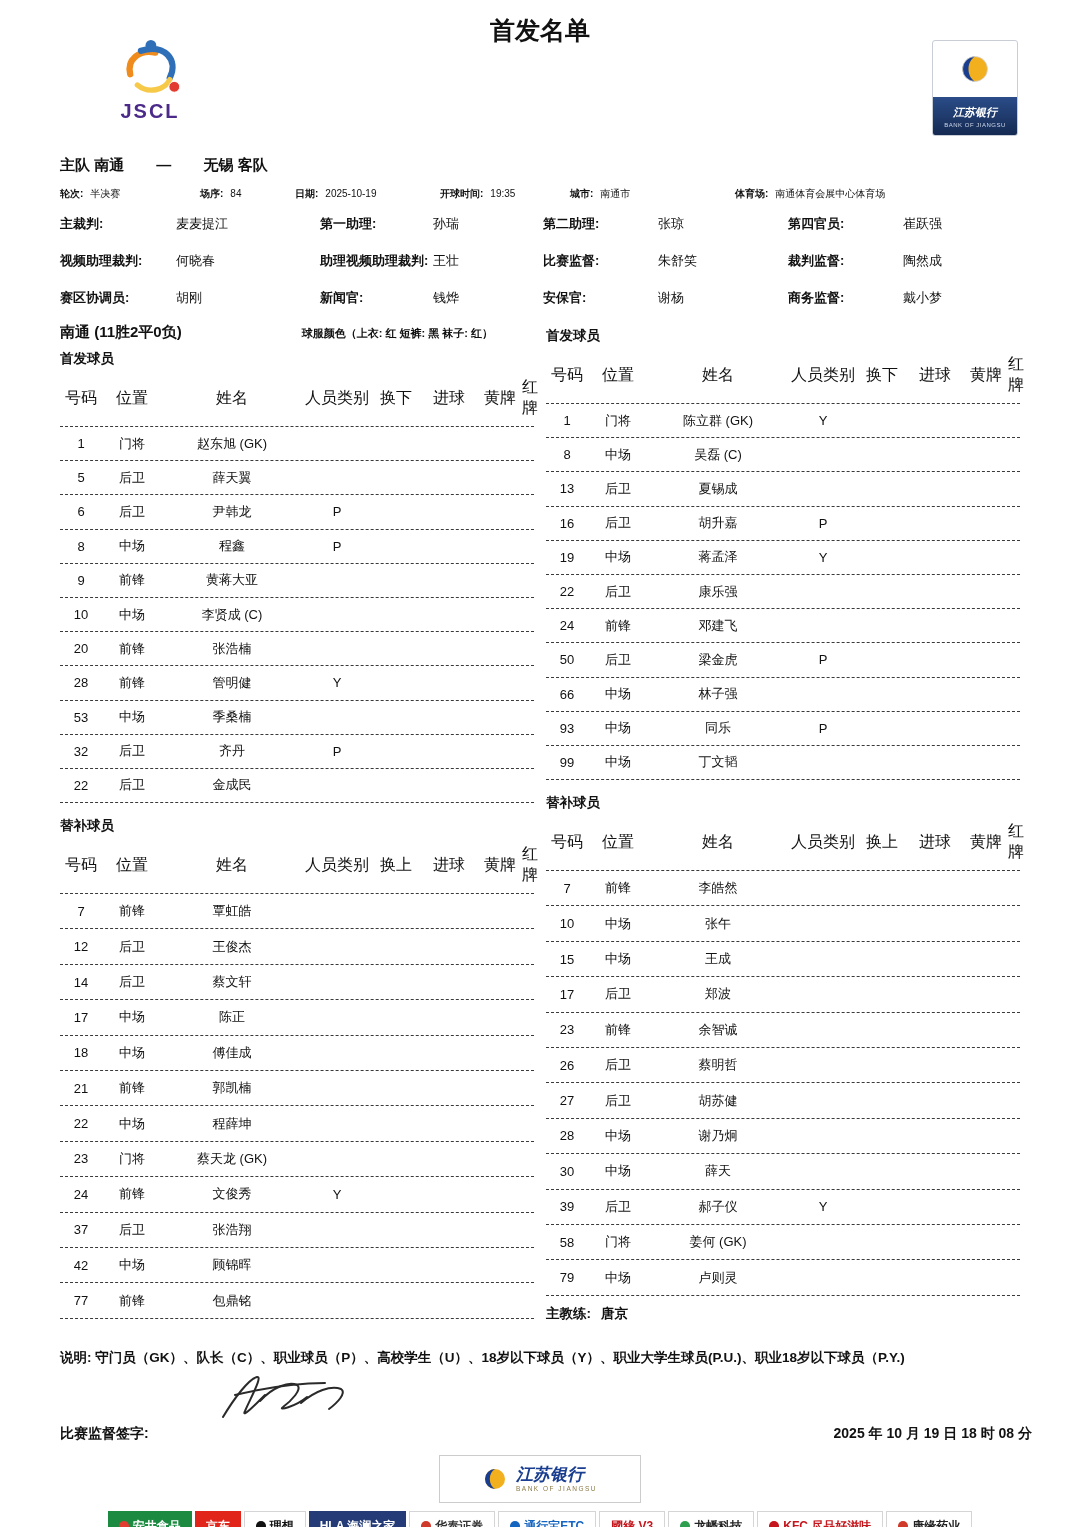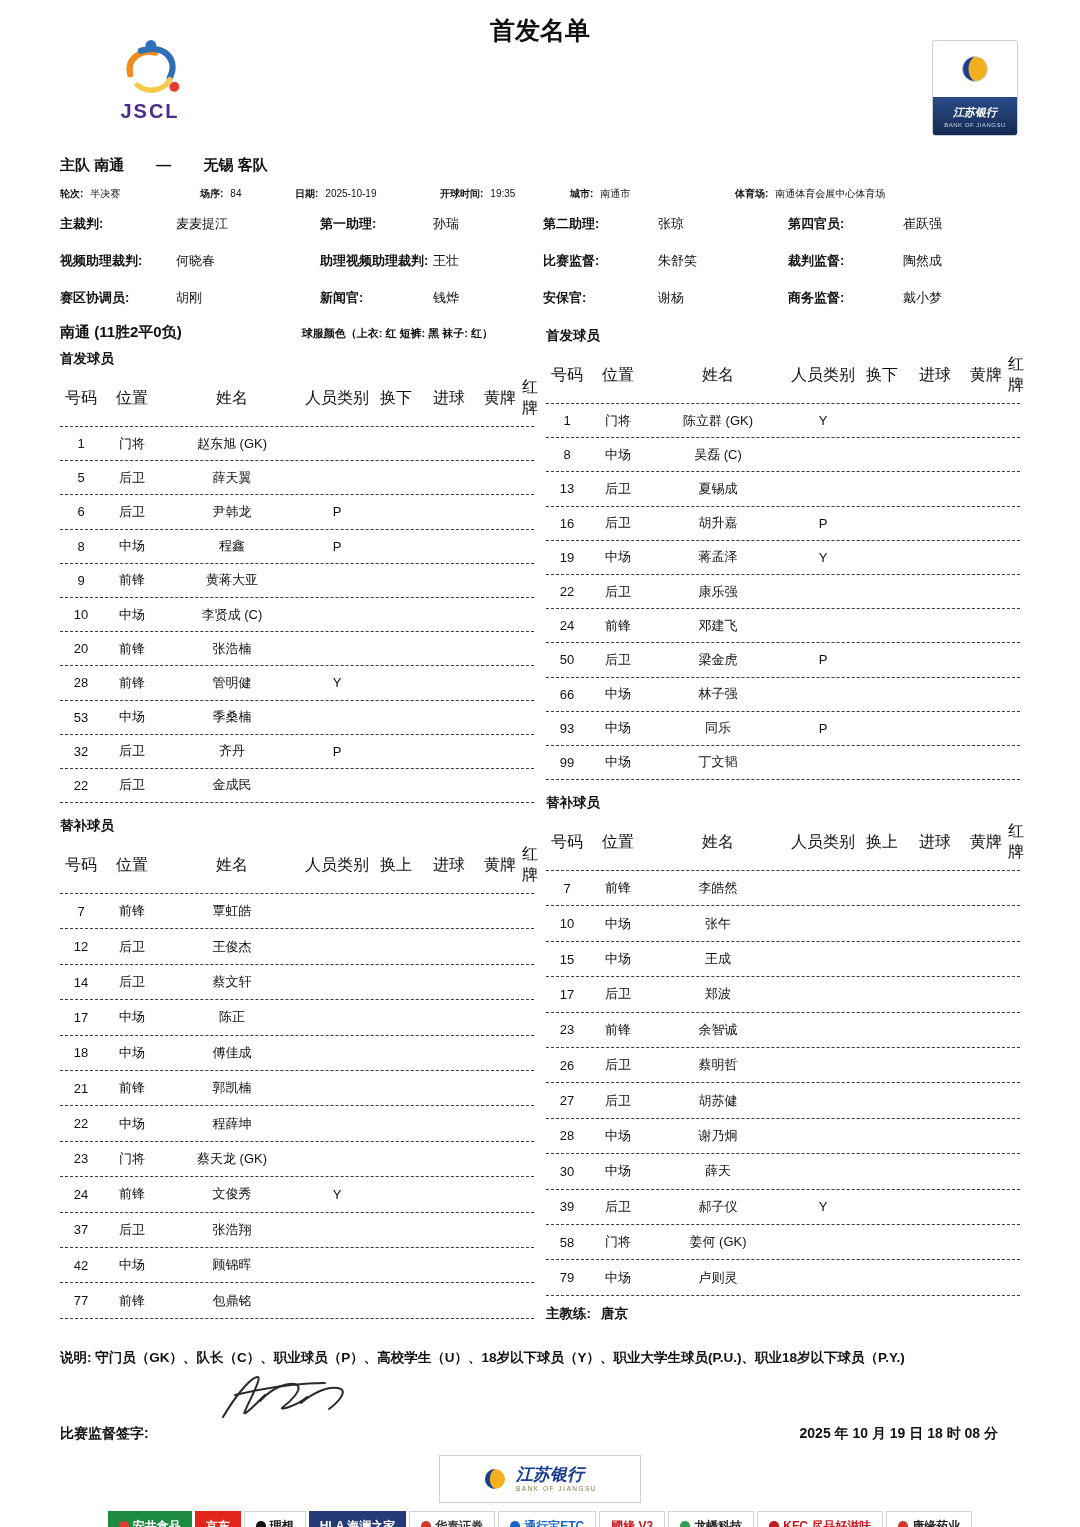--- a/index.html
+++ b/index.html
@@ -42,21 +42,21 @@
   .thead{font-weight:normal;font-size:16px;border-bottom:1.5px dashed #3a3a3a;padding:7px 0 7px;}
   .trow{font-size:13px;border-bottom:1.5px dashed #3a3a3a;height:33.2px;}
   .subs .trow{height:34.4px;}
   .coach{font-size:13.5px;font-weight:bold;margin-top:9px;}
   .coach span{margin-left:10px;}
   
   .legend{padding:0 60px;font-size:13.5px;font-weight:bold;margin-top:26px;}
   .signrow{position:relative;height:88px;}
   .sign-label{position:absolute;left:60px;bottom:12px;font-size:14px;font-weight:bold;}
   .signature{position:absolute;left:205px;top:0px;}
-  .datetime{position:absolute;right:82px;bottom:12px;font-size:14px;font-weight:bold;}
+  .datetime{position:absolute;right:48px;bottom:12px;font-size:14px;font-weight:bold;}
   .bank-footer{display:flex;justify-content:center;margin-top:0px;}
   .bank-box{width:200px;height:46px;border:1px solid #cccccc;display:flex;align-items:center;justify-content:center;gap:9px;background:#fff;}
   .bank-box-name{font-family:"Liberation Serif","DejaVu Serif",serif;font-style:italic;font-weight:bold;font-size:17px;color:#1a3e8f;line-height:1;}
   .bank-box-caption{font-size:6.5px;color:#8a7a45;letter-spacing:1.5px;margin-top:2px;}
   
   .sponsors{margin-top:8px;}
   .srow{display:flex;justify-content:center;gap:3px;margin-bottom:4px;flex-wrap:nowrap;}
   .logo{display:inline-flex;align-items:center;justify-content:center;gap:4px;font-weight:bold;white-space:nowrap;box-sizing:border-box;}
   .srow1 .logo{height:31px;padding:0 11px;font-size:12px;}
   .logo .dot{border-radius:50%;display:inline-block;}

